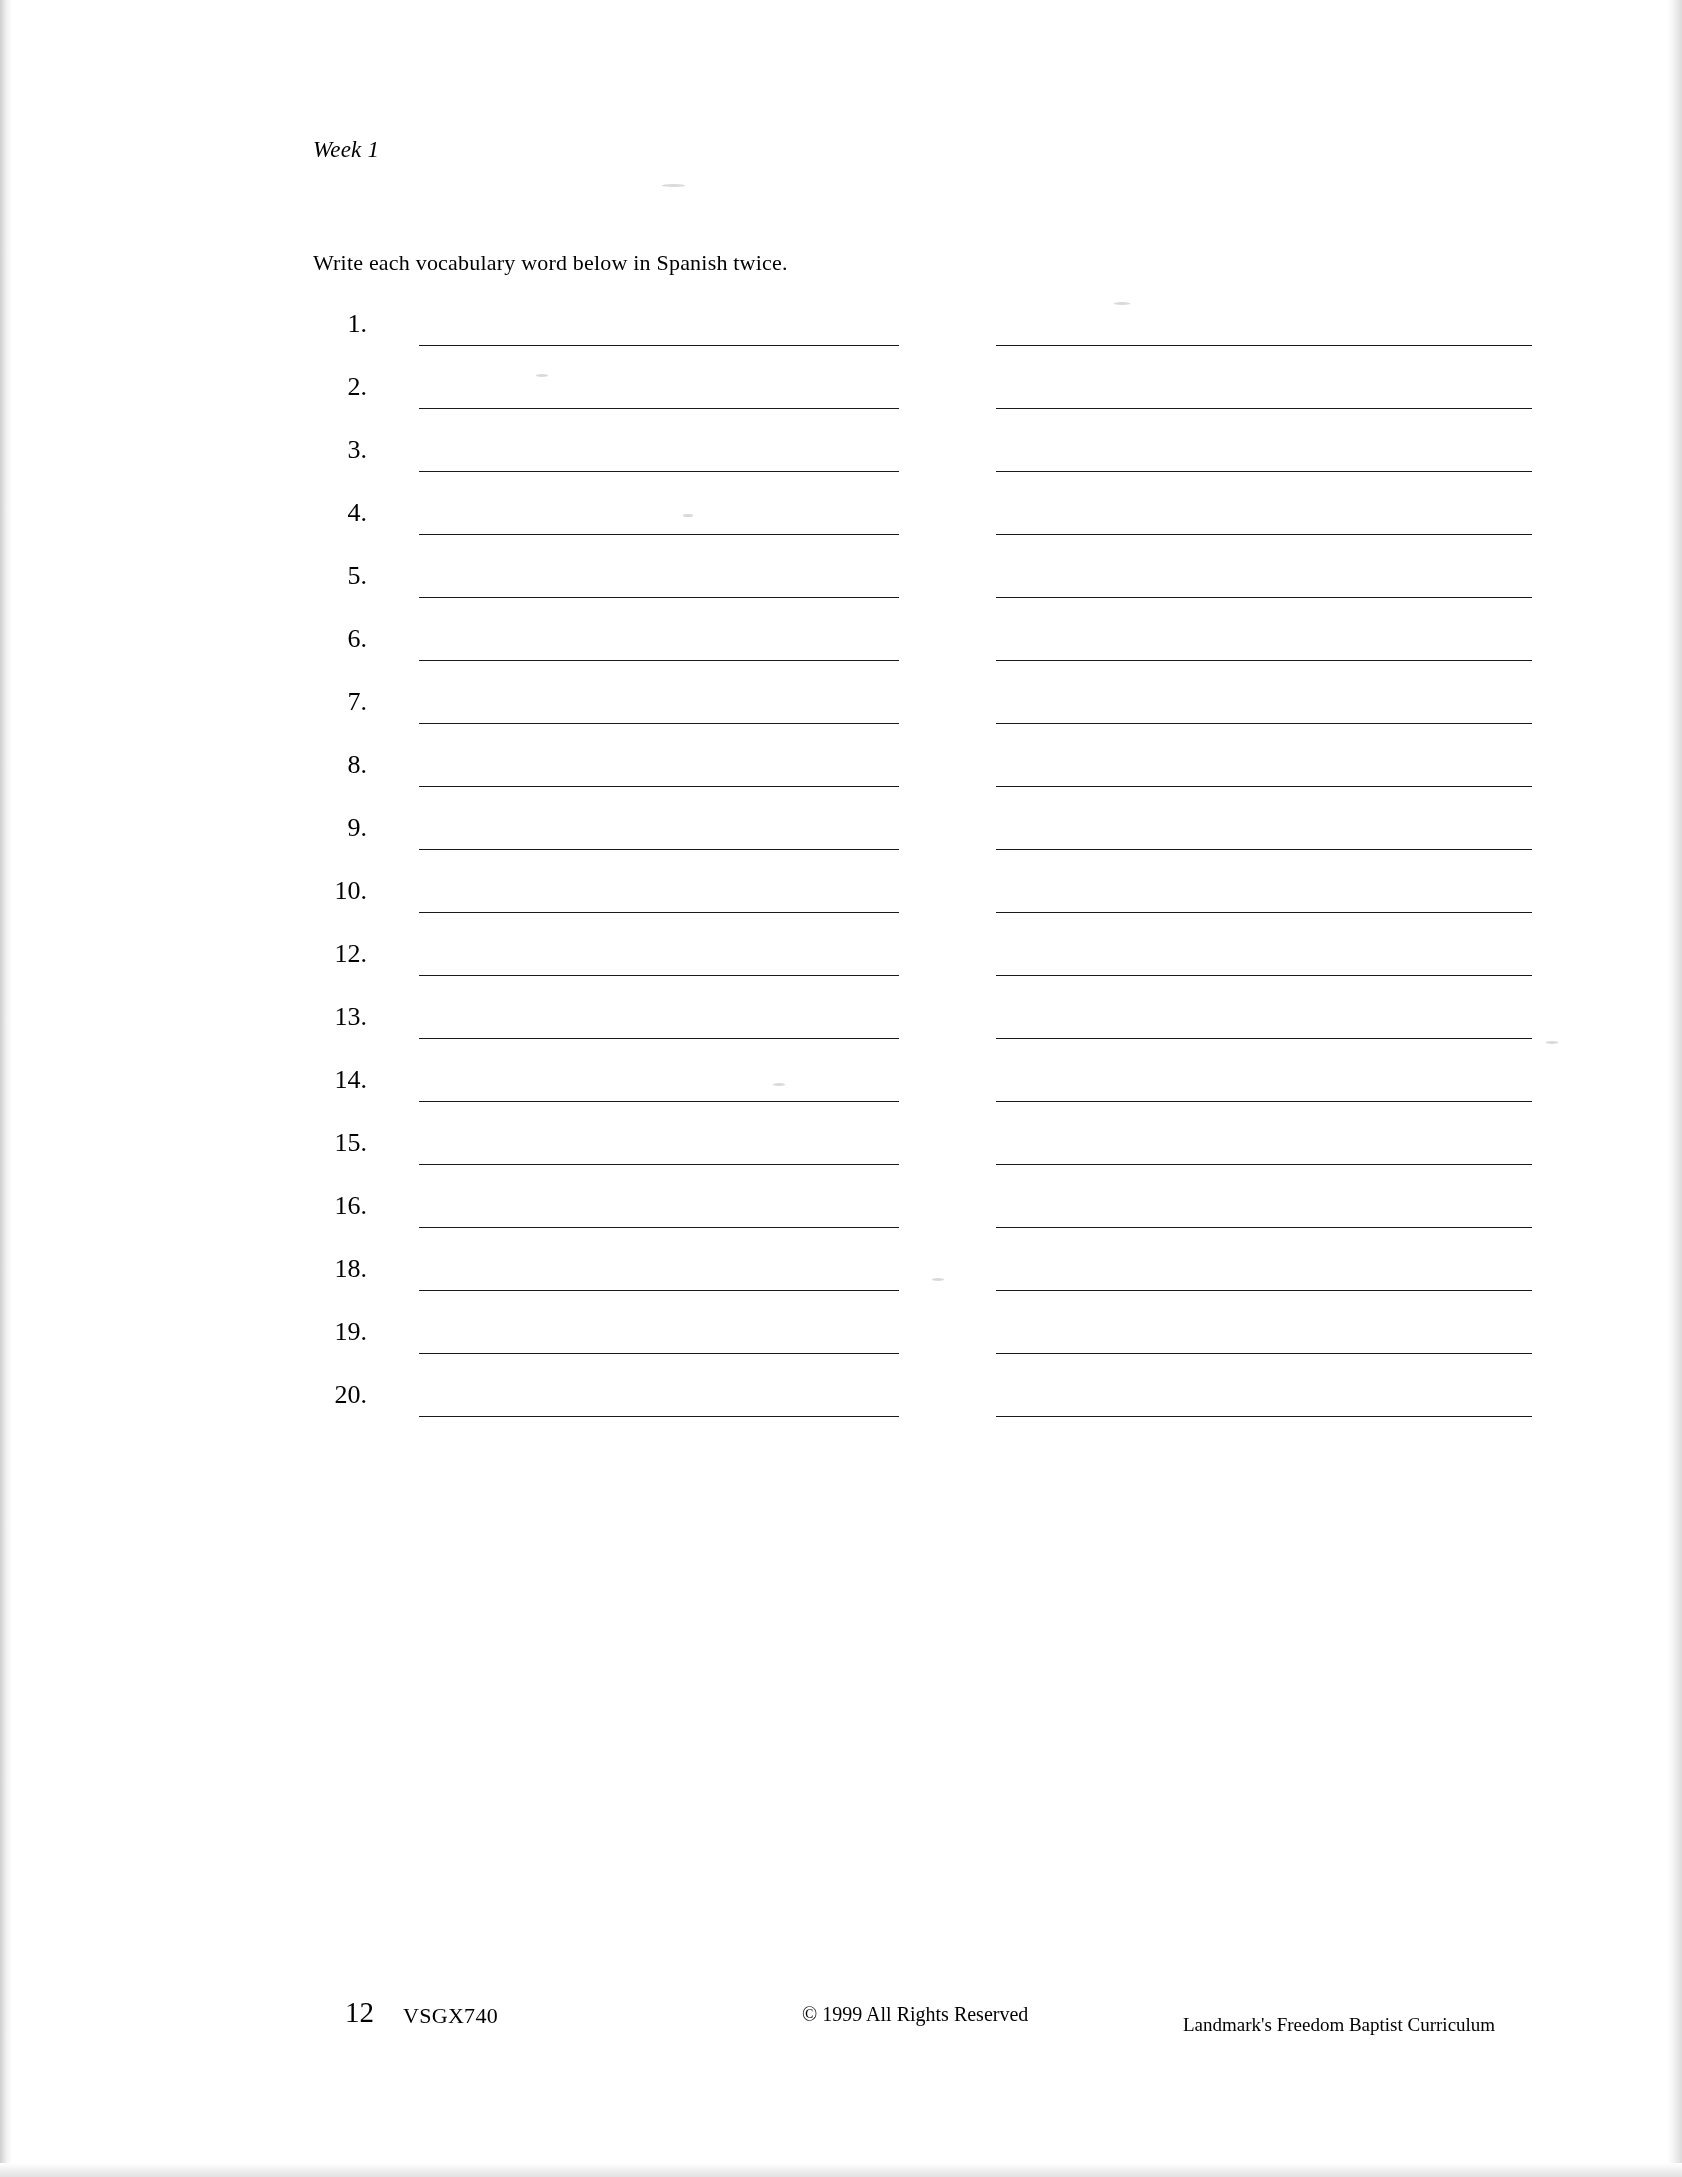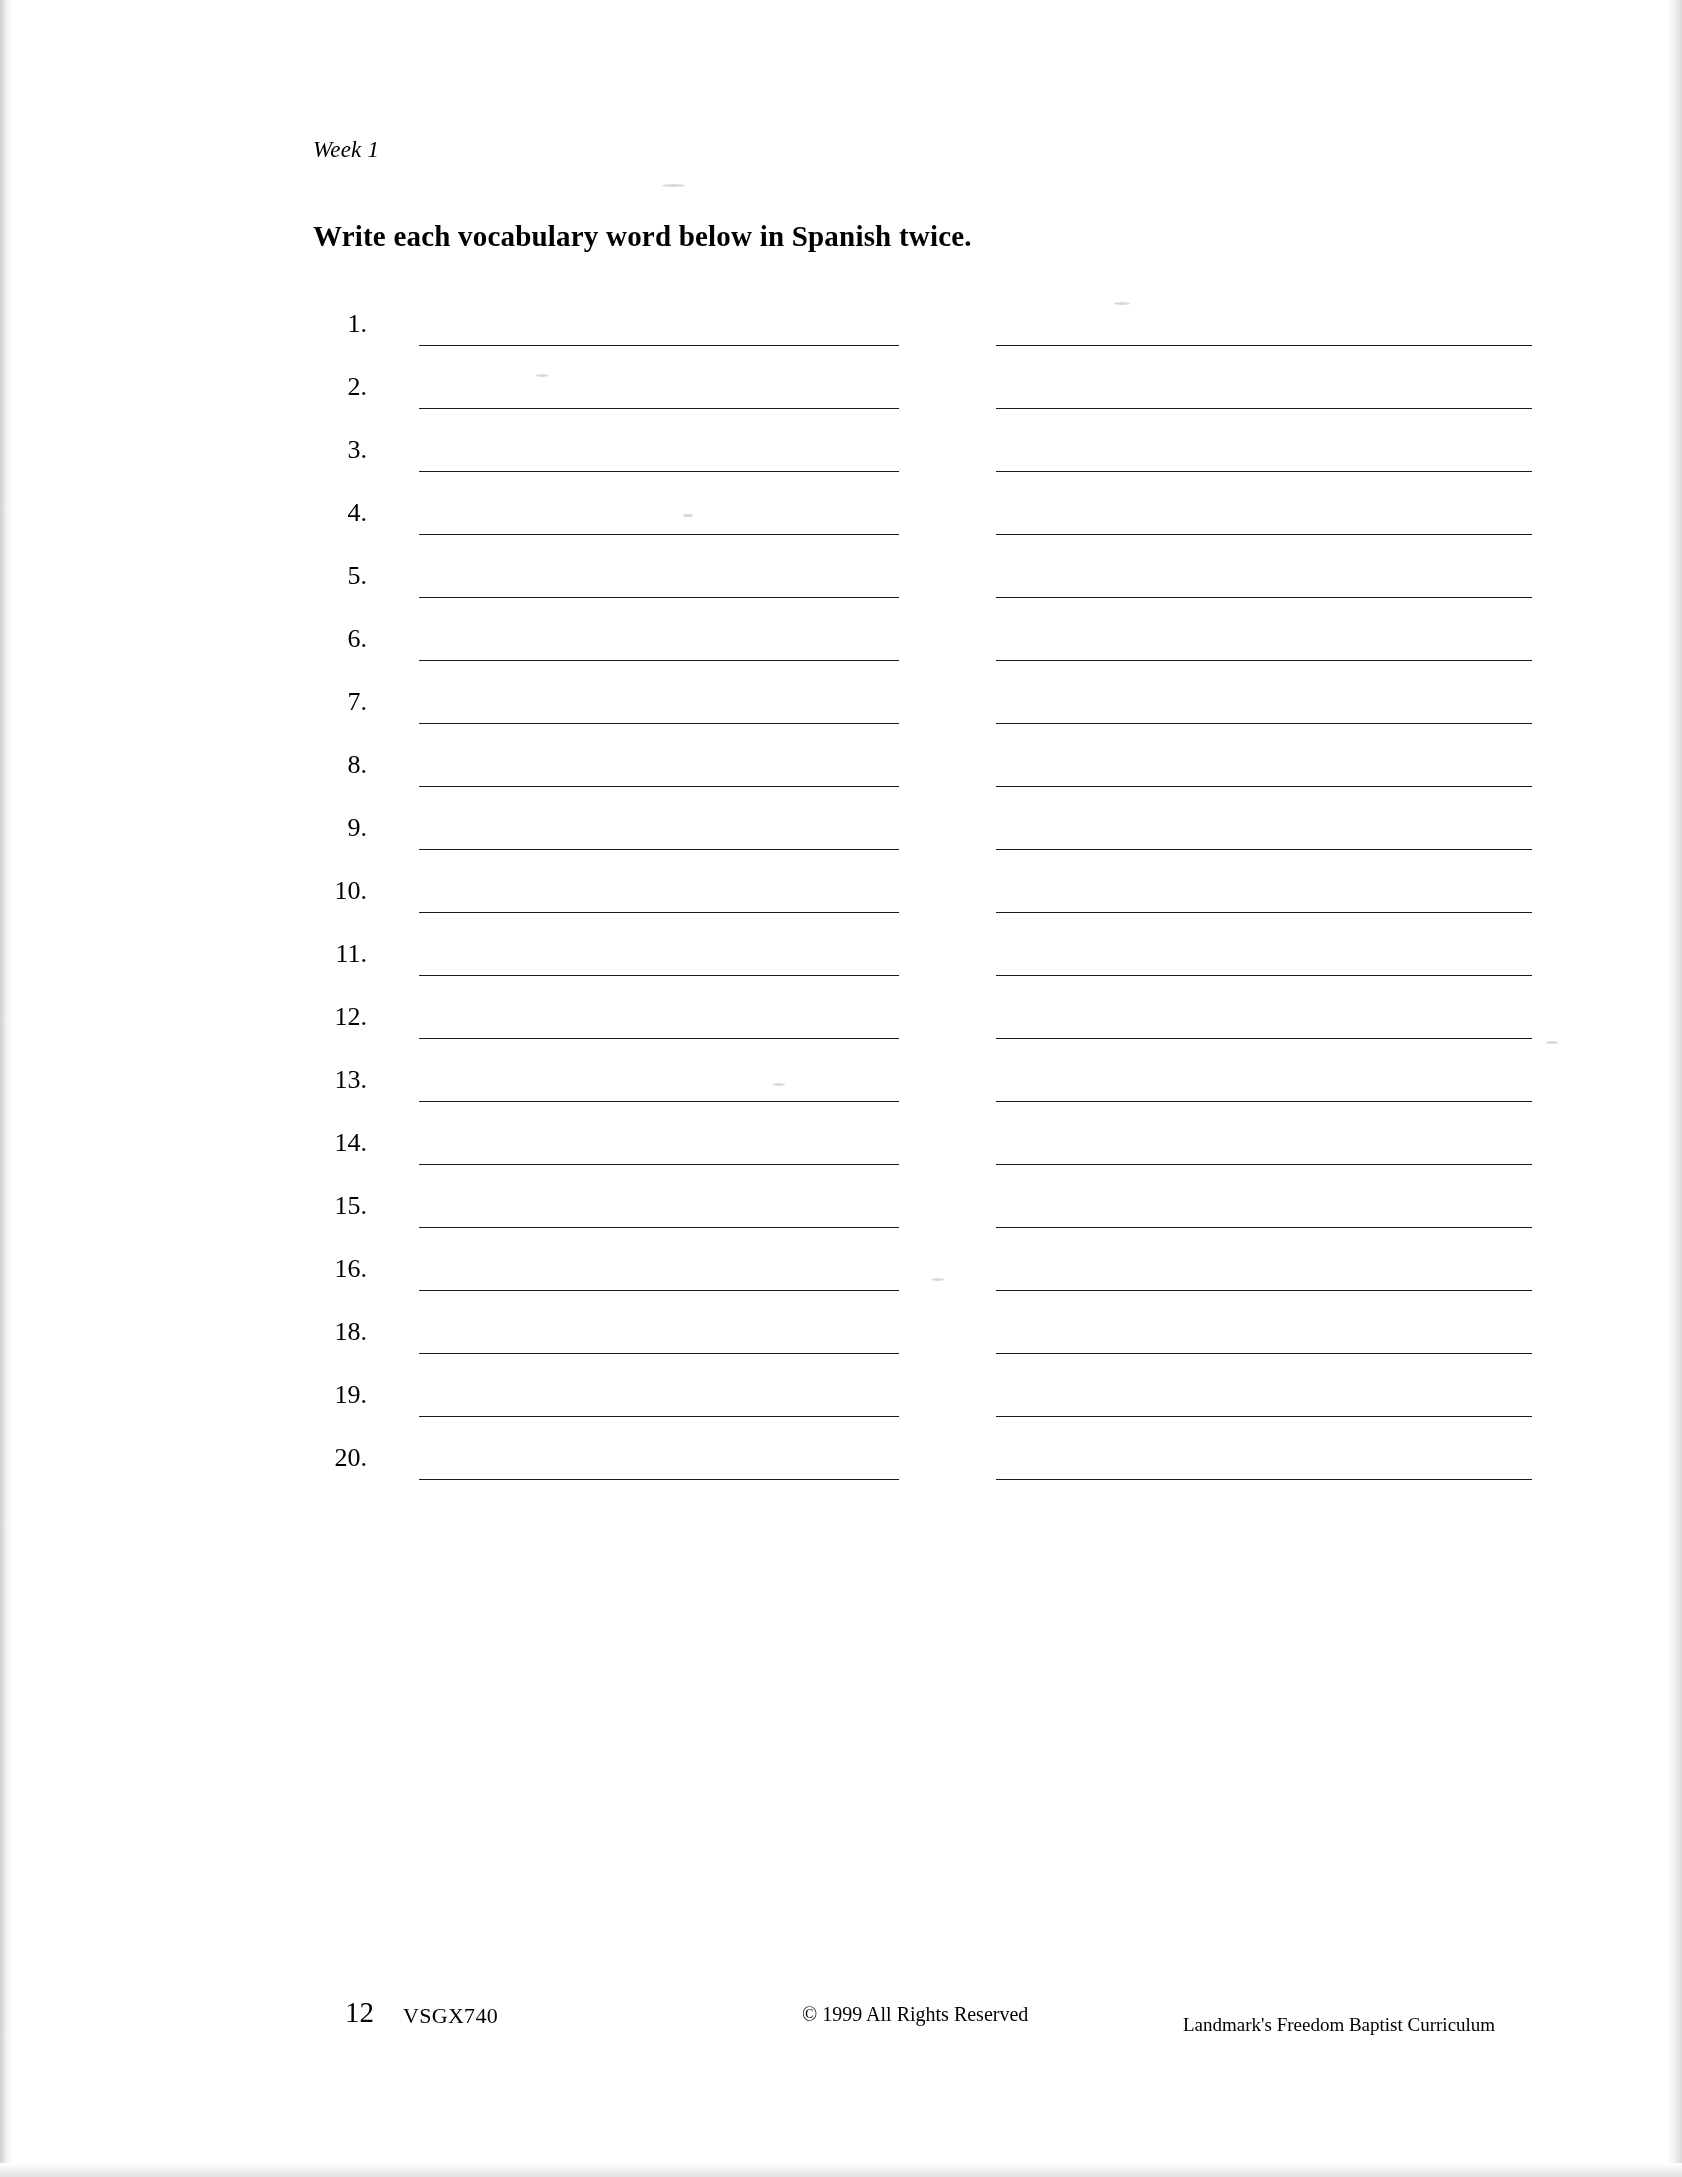--- a/index.html
+++ b/index.html
@@ -50,23 +50,23 @@
     left: 313px;
     top: 137px;
     font-style: italic;
     font-size: 23px;
     letter-spacing: 0.2px;
   }
 
   .instruction {
     position: absolute;
     left: 313px;
-    top: 220px;
-    font-weight: bold;
-    font-size: 29px;
+    top: 250px;
+    font-weight: normal;
+    font-size: 22px;
     letter-spacing: 0.2px;
   }
 
   .rows {
     position: absolute;
     left: 313px;
     top: 307px;
     width: 1237px;
   }
 
@@ -226,25 +226,20 @@
       <span class="blank-line col-a"></span>
       <span class="blank-line col-b"></span>
     </div>
 
     <div class="row">
       <span class="row-number">10.</span>
       <span class="blank-line col-a"></span>
       <span class="blank-line col-b"></span>
     </div>
 
-    <div class="row">
-      <span class="row-number">11.</span>
-      <span class="blank-line col-a"></span>
-      <span class="blank-line col-b"></span>
-    </div>
 
     <div class="row">
       <span class="row-number">12.</span>
       <span class="blank-line col-a"></span>
       <span class="blank-line col-b"></span>
     </div>
 
     <div class="row">
       <span class="row-number">13.</span>
       <span class="blank-line col-a"></span>

